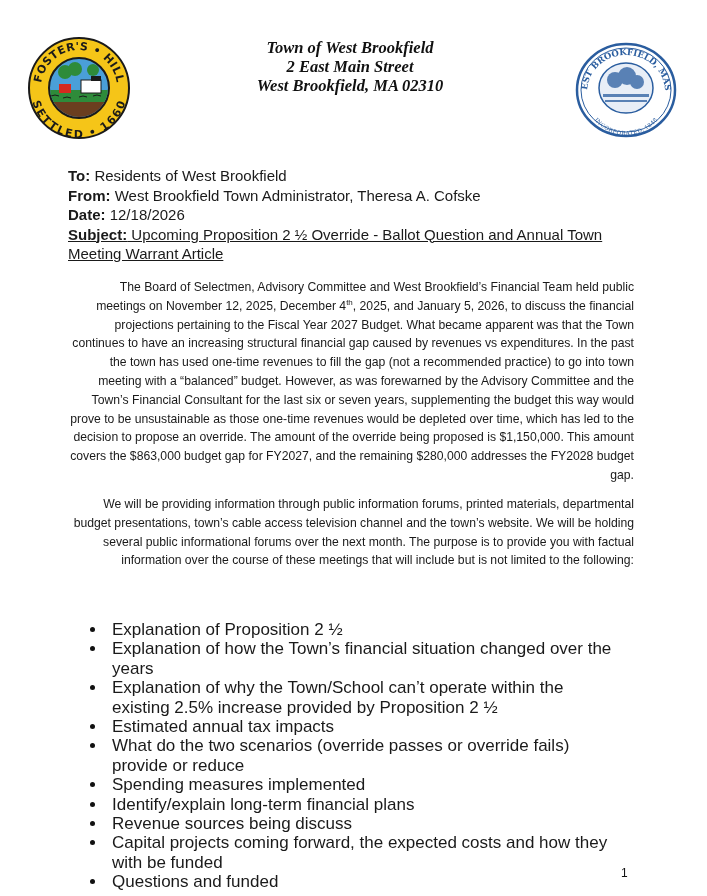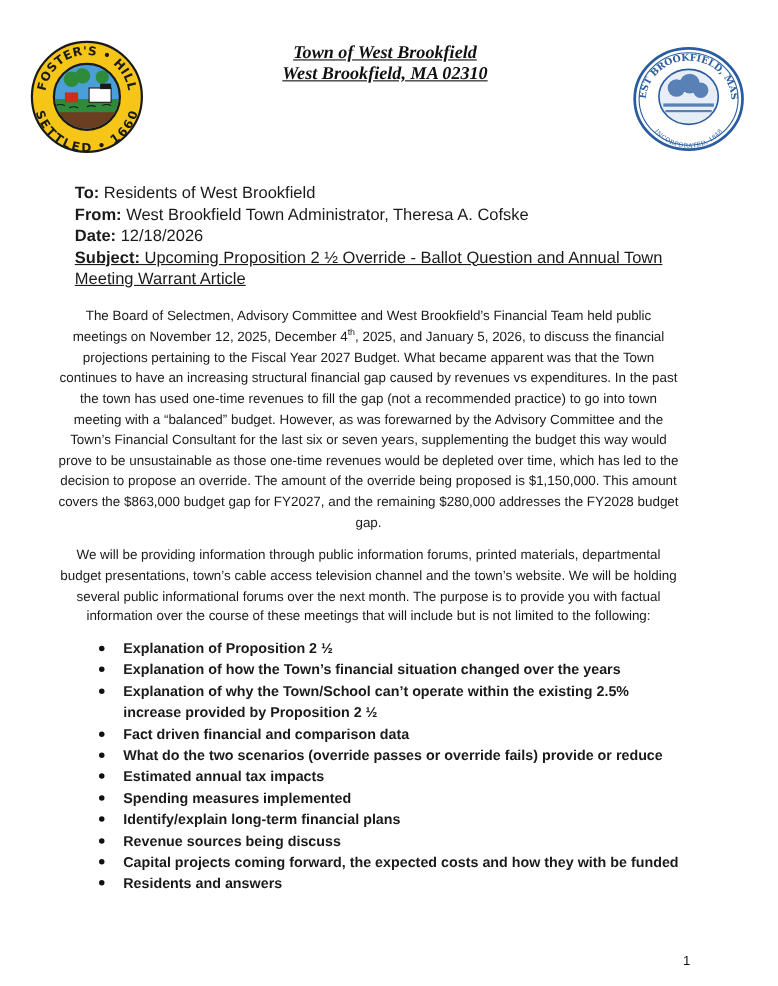--- a/index.html
+++ b/index.html
@@ -2,33 +2,33 @@
 <html><head>
   <meta charset="utf-8">
   <style>
     html, body { margin: 0; padding: 0; background: #ffffff; }
     body { width: 707px; height: 896px; position: relative; overflow: hidden; font-family: "Liberation Sans", sans-serif; color: #1a1a1a; }
 
     .letterhead { position: absolute; left: 0; top: 0; width: 707px; height: 140px; }
     .seal-left { position: absolute; left: 27px; top: 36px; width: 104px; height: 104px; }
     .seal-right { position: absolute; left: 575px; top: 42px; width: 102px; height: 96px; }
     .town-address { position: absolute; left: 200px; top: 38px; width: 300px; text-align: center; font-family: "Liberation Serif", serif; font-style: italic; font-weight: bold; font-size: 16.5px; line-height: 19px; color: #111; }
-    .town-address div { white-space: nowrap; text-decoration: underline; }
+    .town-address div { white-space: nowrap; }
 
     .memo-header { position: absolute; left: 68px; top: 166px; width: 560px; font-size: 15px; line-height: 19.5px; }
     .memo-header .row { white-space: nowrap; }
     .memo-header .row.wrap { white-space: normal; text-decoration: underline; }
     .memo-header b { font-weight: bold; }
 
-    .body-text { position: absolute; left: 52px; width: 566px; font-size: 12.2px; line-height: 18.8px; text-align: center; }
+    .body-text { position: absolute; left: 68px; width: 566px; font-size: 12.2px; line-height: 18.8px; text-align: right; }
     .para-1 { top: 278px; }
     .para-2 { top: 495px; }
     sup { font-size: 8px; line-height: 0; vertical-align: super; }
 
-    .bullets { position: absolute; left: 88px; top: 580px; width: 530px; margin: 0; padding: 0; list-style: none; font-size: 13px; line-height: 19.4px; font-weight: bold; }
+    .bullets { position: absolute; left: 88px; top: 620px; width: 530px; margin: 0; padding: 0; list-style: none; font-size: 17px; line-height: 19.4px; }
     .bullets li { position: relative; padding-left: 24px; }
     .bullets li .dot { position: absolute; left: 2px; top: 7px; width: 5px; height: 5px; border-radius: 50%; background: #111; }
 
     .page-number { position: absolute; left: 621px; top: 866px; font-size: 12px; color: #111; }
   </style>
 </head>
 <body>
 
 <div class="letterhead">
 
@@ -58,20 +58,21 @@
         <textPath href="#arcTop" startOffset="50%" text-anchor="middle">FOSTER'S • HILL</textPath>
       </text>
       <text font-family="DejaVu Sans, sans-serif" font-size="11" font-weight="bold" fill="#1a1a1a" letter-spacing="0.5">
         <textPath href="#arcBottom" startOffset="50%" text-anchor="middle" dominant-baseline="hanging">SETTLED • 1660</textPath>
       </text>
     </svg>
   </div>
 
   <div class="town-address">
     <div>Town of West Brookfield</div>
+    <div>2 East Main Street</div>
     <div>West Brookfield, MA  02310</div>
   </div>
 
   <div class="seal-right">
     <svg width="102" height="96" viewBox="0 0 102 96">
       <ellipse cx="51" cy="48" rx="49" ry="46" fill="#ffffff" stroke="#2a5d9f" stroke-width="2.5"></ellipse>
       <ellipse cx="51" cy="48" rx="45" ry="42" fill="none" stroke="#2a5d9f" stroke-width="1"></ellipse>
       <ellipse cx="51" cy="46" rx="27" ry="25" fill="#e8eef7" stroke="#2a5d9f" stroke-width="1.5"></ellipse>
       <g fill="#2a5d9f" opacity="0.75">
         <circle cx="40" cy="38" r="8"></circle>
@@ -102,23 +103,22 @@
 </div>
 
 <p class="body-text para-1" style="margin:0;"><span>The Board of Selectmen, Advisory Committee and West Brookfield’s Financial Team held public meetings on November 12, 2025, December 4</span><sup>th</sup><span>, 2025, and January 5, 2026, to discuss the financial projections pertaining to the Fiscal Year 2027 Budget. What became apparent was that the Town continues to have an increasing structural financial gap caused by revenues vs expenditures.  In the past the town has used one-time revenues to fill the gap (not a recommended practice) to go into town meeting with a “balanced” budget. However, as was forewarned by the Advisory Committee and the Town’s Financial Consultant for the last six or seven years, supplementing the budget this way would prove to be unsustainable as those one-time revenues would be depleted over time, which has led to the decision to propose an override. The amount of the override being proposed is $1,150,000.   This amount covers the $863,000 budget gap for FY2027, and the remaining $280,000 addresses the FY2028 budget gap.</span></p>
 
 <p class="body-text para-2" style="margin:0;">We will be providing information through public information forums, printed materials, departmental budget presentations, town’s cable access television channel and the town’s website. We will be holding several public informational forums over the next month.  The purpose is to provide you with factual information over the course of these meetings that will include but is not limited to the following:</p>
 
 <ul class="bullets">
   <li><span class="dot"></span><span>Explanation of Proposition 2 ½</span></li>
   <li><span class="dot"></span><span>Explanation of how the Town’s financial situation changed over the years</span></li>
   <li><span class="dot"></span><span>Explanation of why the Town/School can’t operate within the existing 2.5% increase provided by Proposition 2 ½</span></li>
-  <li><span class="dot"></span><span>Fact driven financial and comparison data</span></li>
+  <li><span class="dot"></span><span>Estimated annual tax impacts</span></li>
   <li><span class="dot"></span><span>What do the two scenarios (override passes or override fails) provide or reduce</span></li>
-  <li><span class="dot"></span><span>Estimated annual tax impacts</span></li>
   <li><span class="dot"></span><span>Spending measures implemented</span></li>
   <li><span class="dot"></span><span>Identify/explain long-term financial plans</span></li>
   <li><span class="dot"></span><span>Revenue sources being discuss</span></li>
   <li><span class="dot"></span><span>Capital projects coming forward, the expected costs and how they with be funded</span></li>
-  <li><span class="dot"></span><span>Residents and answers</span></li>
+  <li><span class="dot"></span><span>Questions and funded</span></li>
 </ul>
 
 <div class="page-number">1</div>
 
 </body></html>

